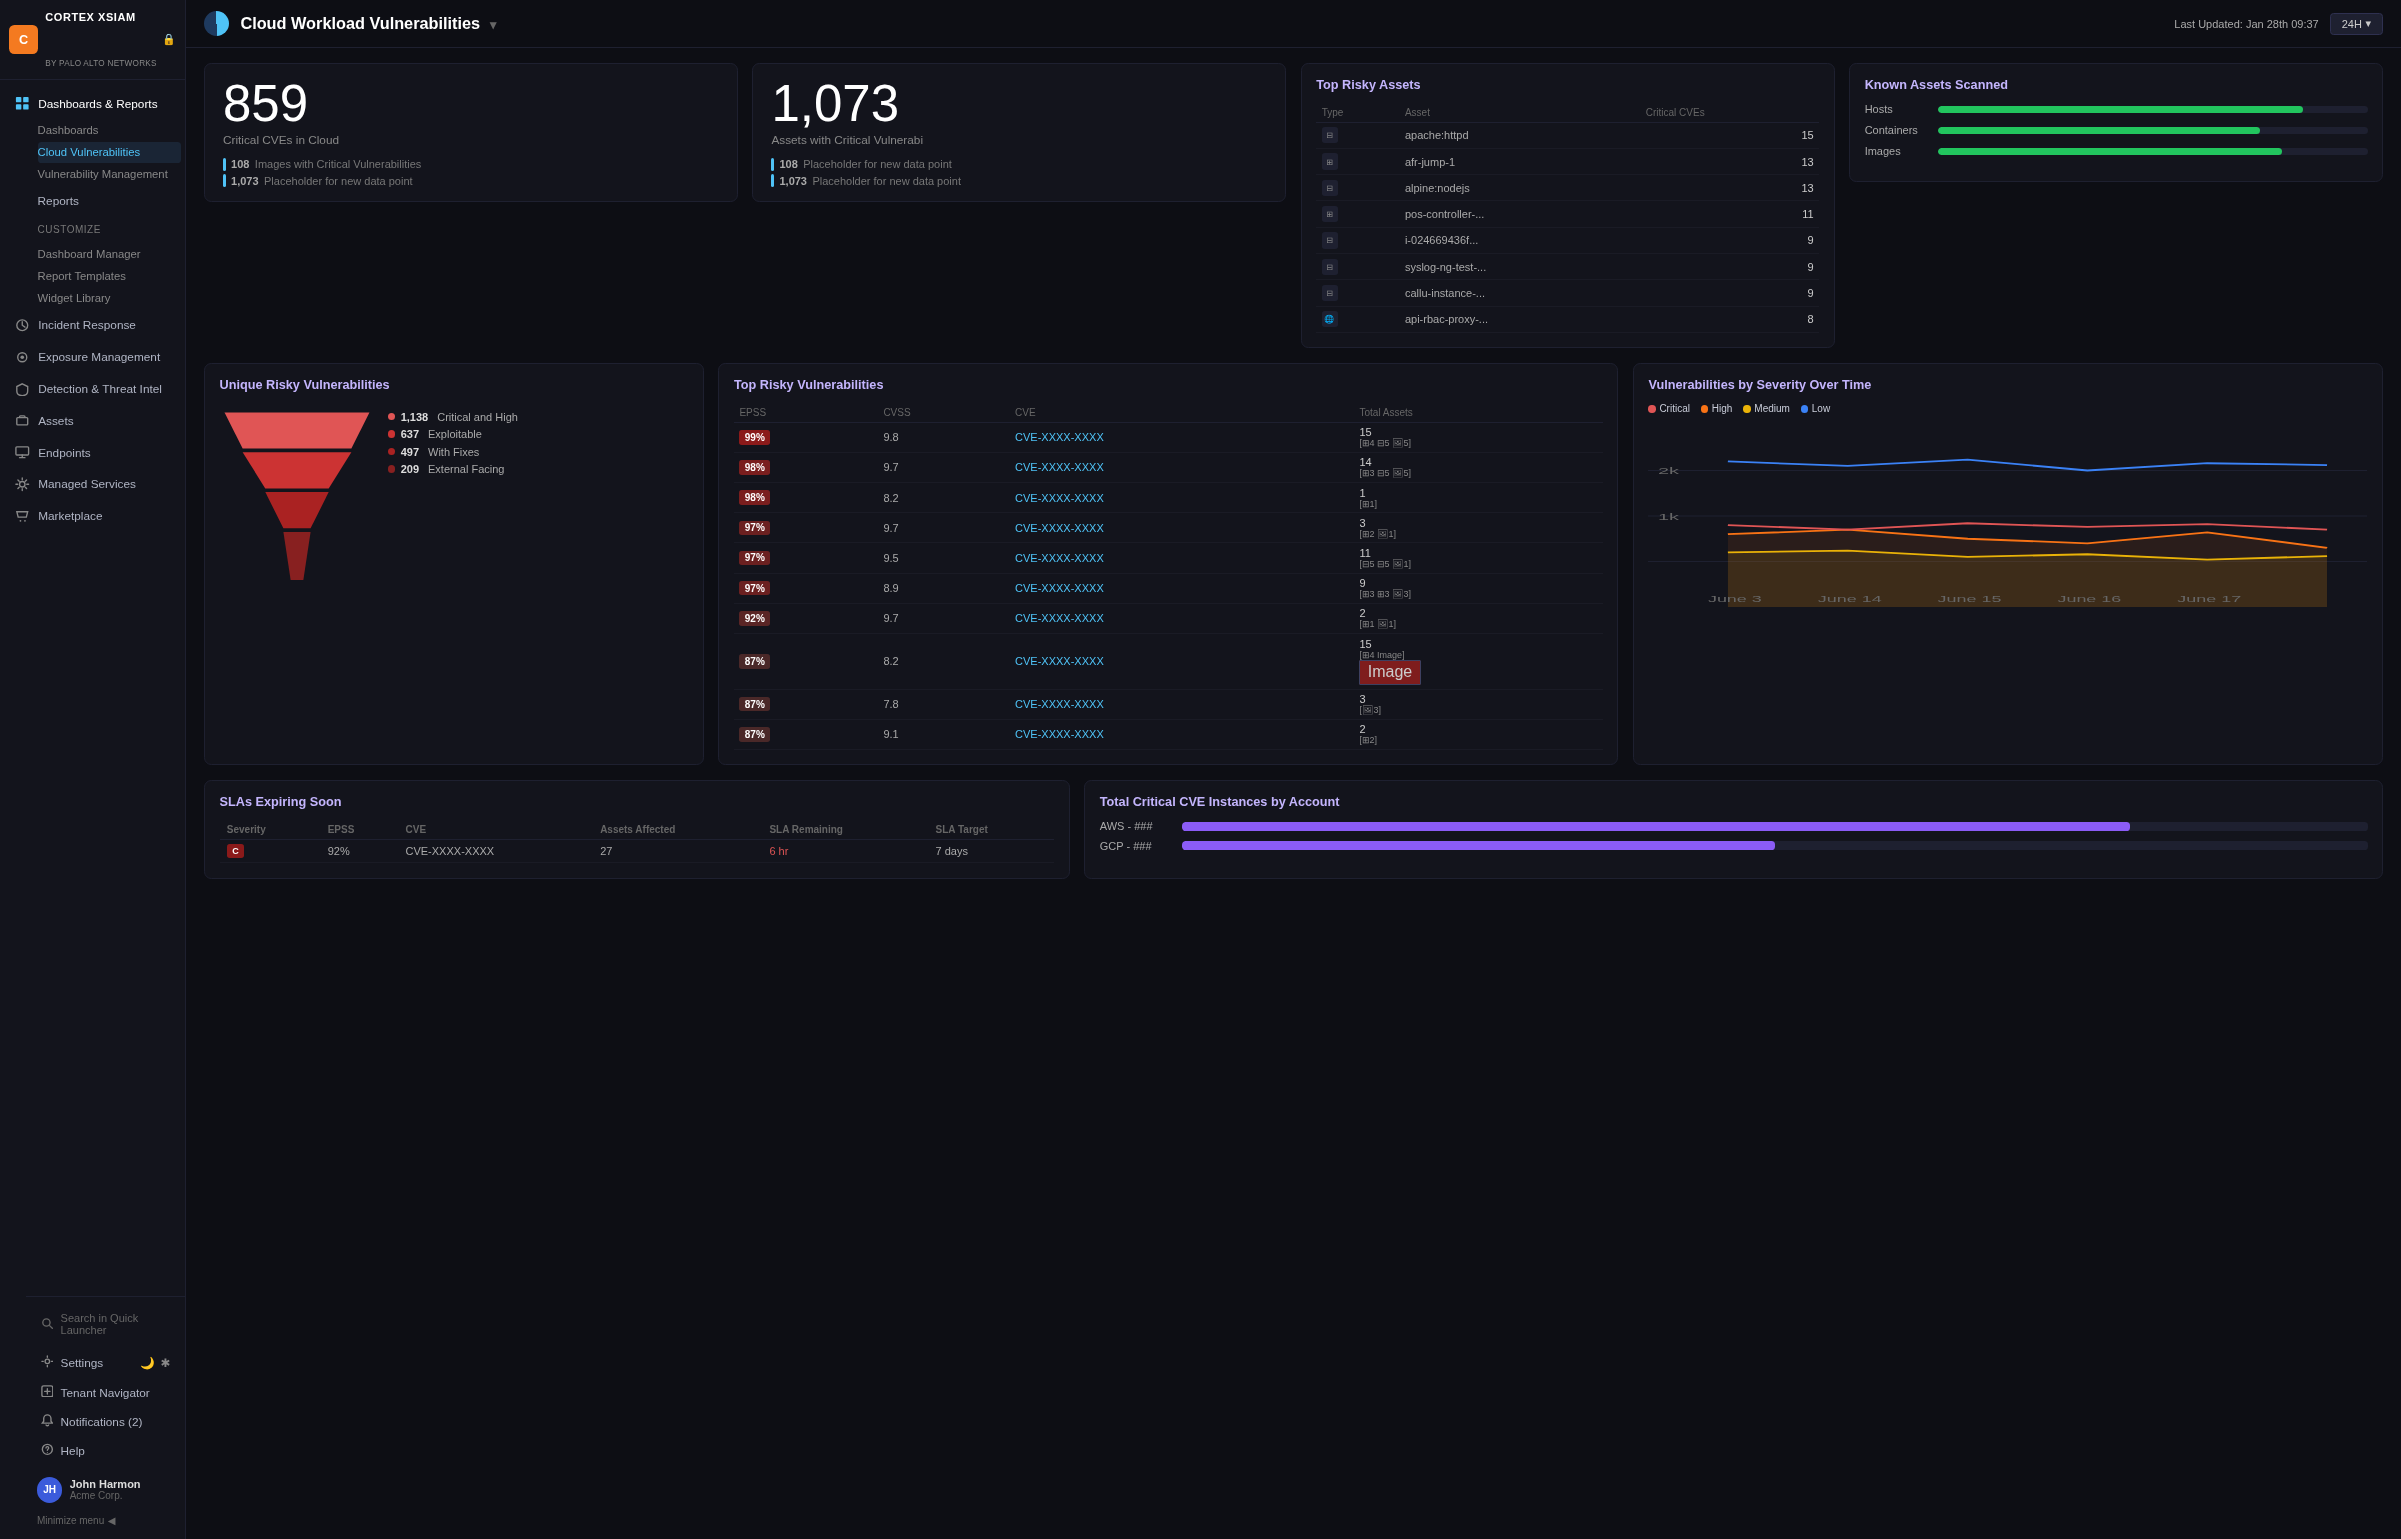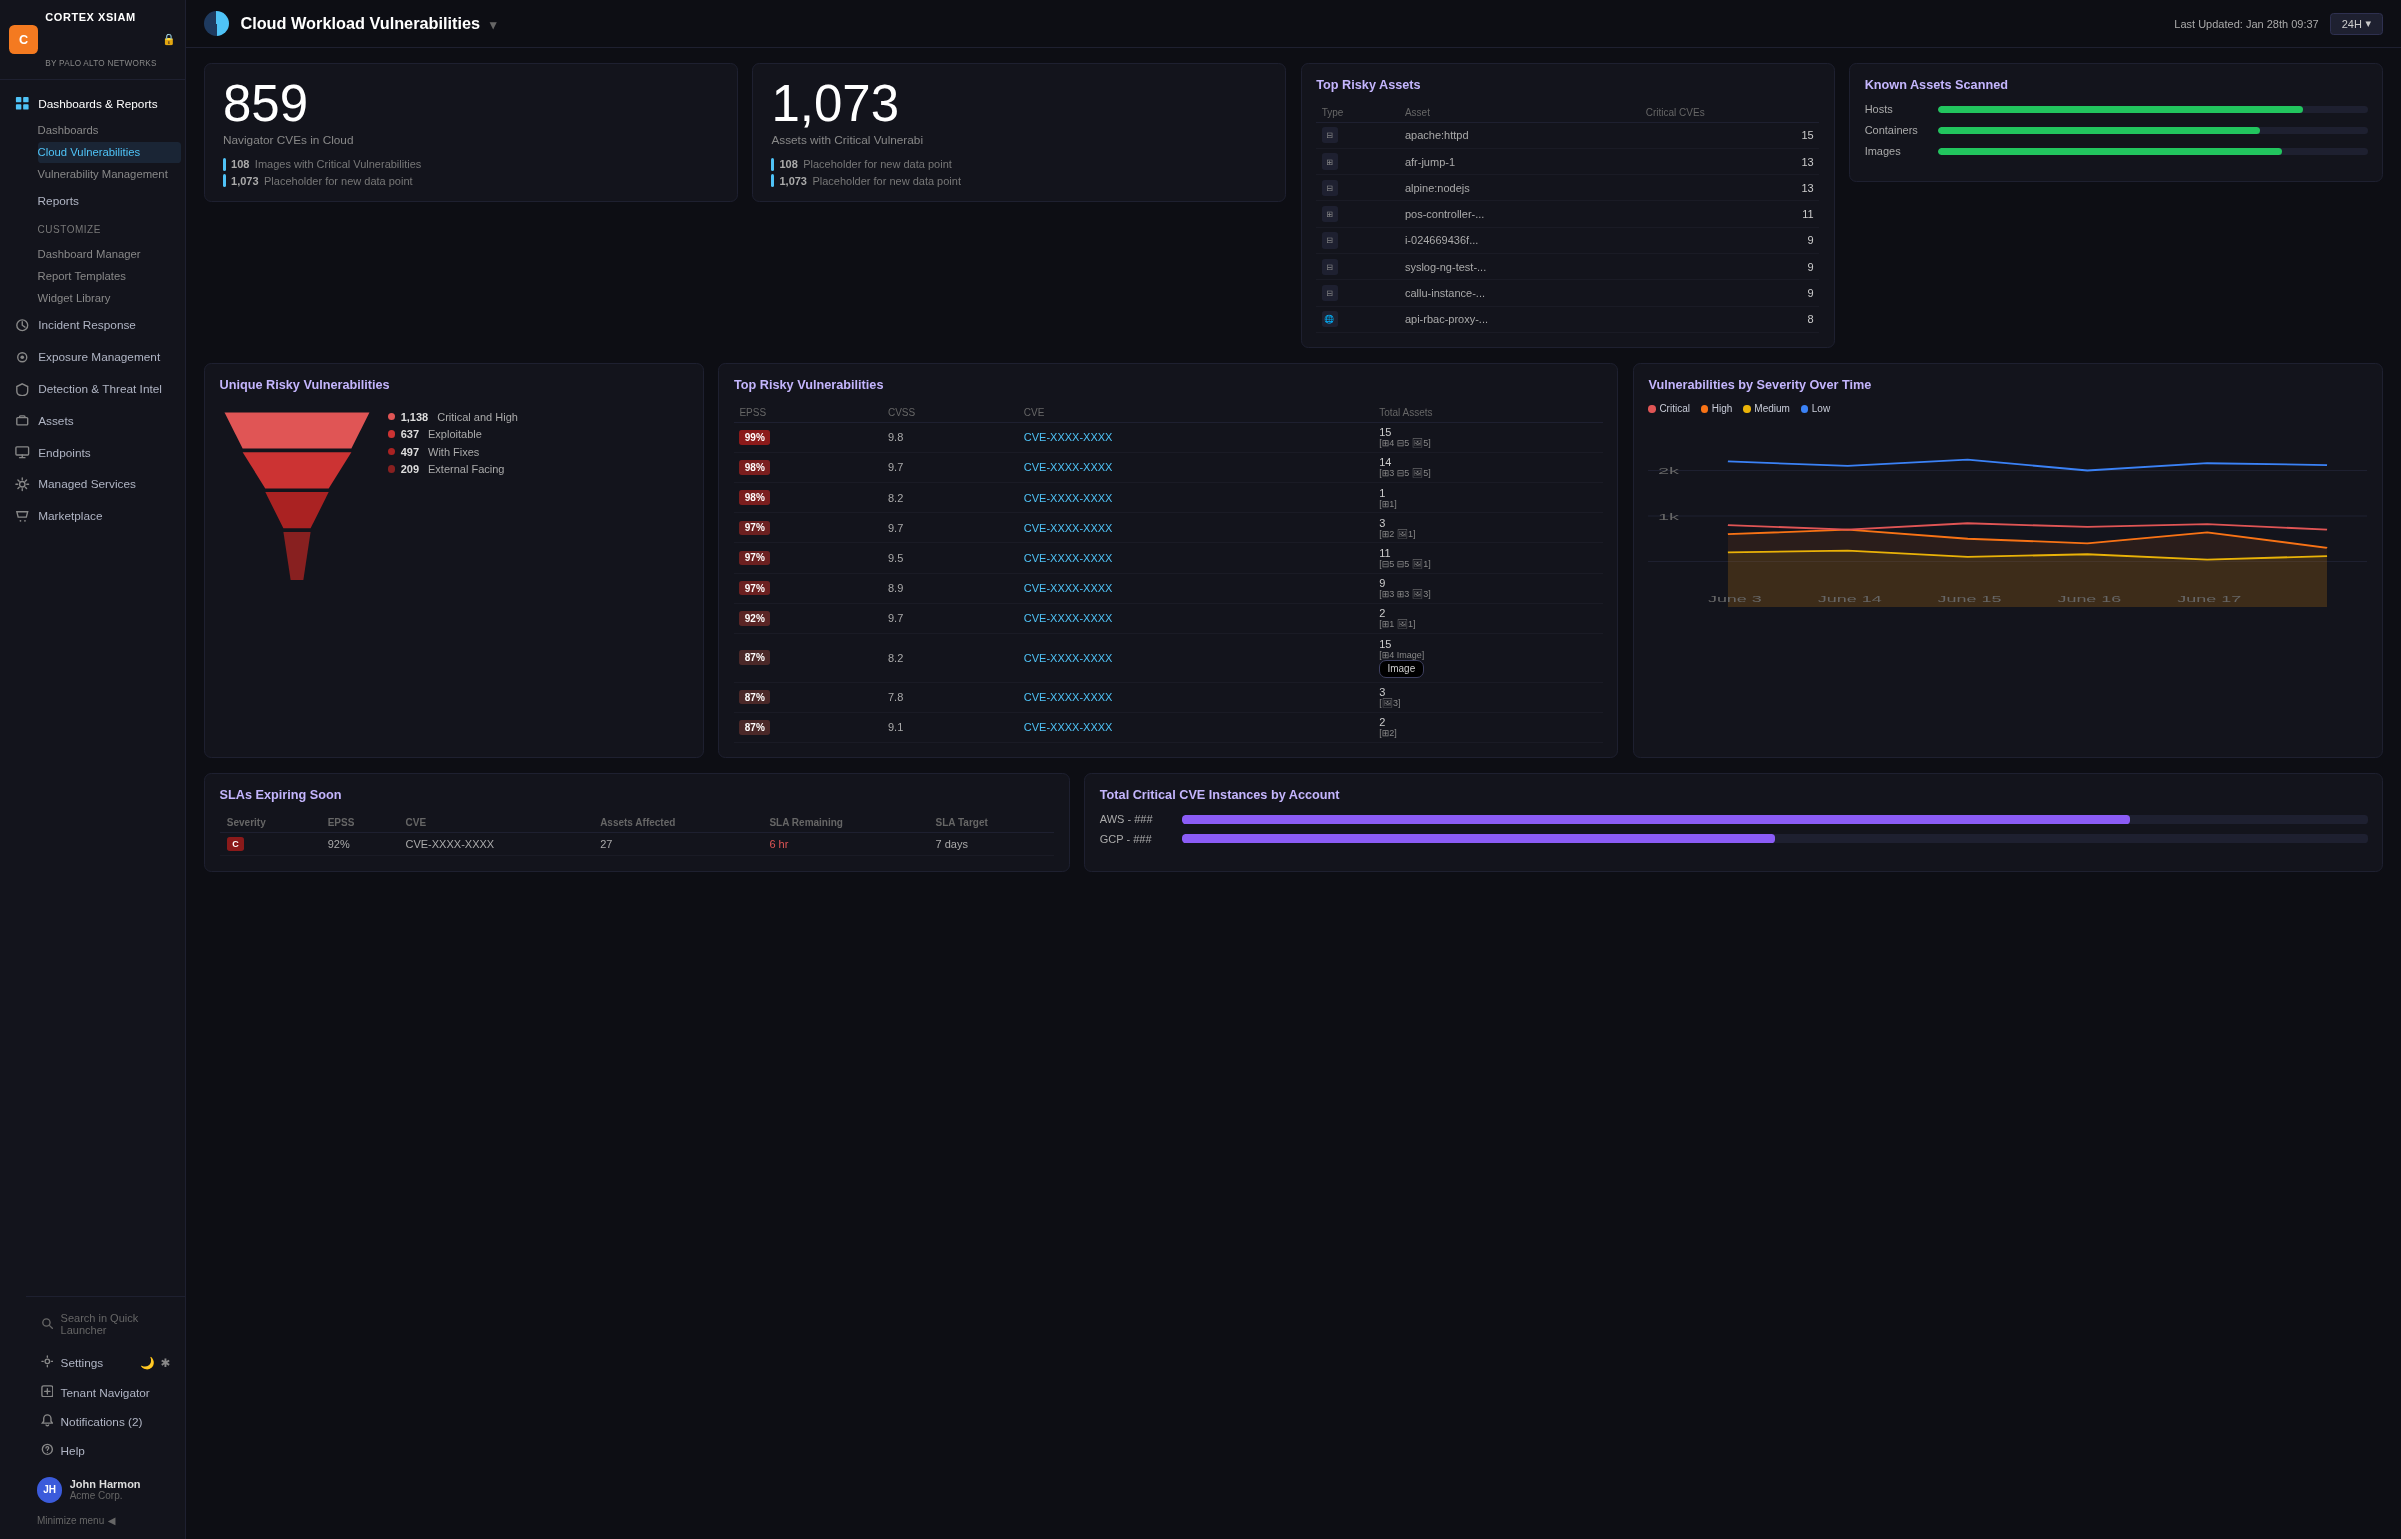--- a/index.html
+++ b/index.html
@@ -454,25 +454,25 @@
     .asset-icons {
       display: flex;
       align-items: center;
       gap: 1.8px;
       font-size: 9px;
       color: #888;
     }
 
     
     .tooltip-bubble {
-      background: #000000;
+      background: #7f1d1d;
       border: 0.9px solid #3e4060;
-      border-radius: 7px;
+      border-radius: 1px;
       padding: 2.7px 7.3px;
-      font-size: 10px;
+      font-size: 16px;
       color: #ccc;
       position: relative;
       display: inline-block;
     }
 
     
     .severity-chart-card {
       background: #13141c;
       border: 0.9px solid #1e2030;
       border-radius: 7.3px;
@@ -799,21 +799,21 @@
       </button>
     </div>
   </header>
 
   <div class="dashboard-content">
 
     <div class="top-row">
 
       <div class="stat-card">
         <div class="stat-number">859</div>
-        <div class="stat-label">Navigator CVEs in Cloud</div>
+        <div class="stat-label">Critical CVEs in Cloud</div>
         <div class="stat-sub-items">
           <div class="stat-sub-item">
             <div class="bar-indicator"></div>
             <strong>108</strong>
             <span>Images with Critical Vulnerabilities</span>
           </div>
           <div class="stat-sub-item">
             <div class="bar-indicator"></div>
             <strong>1,073</strong>
             <span>Placeholder for new data point</span>

